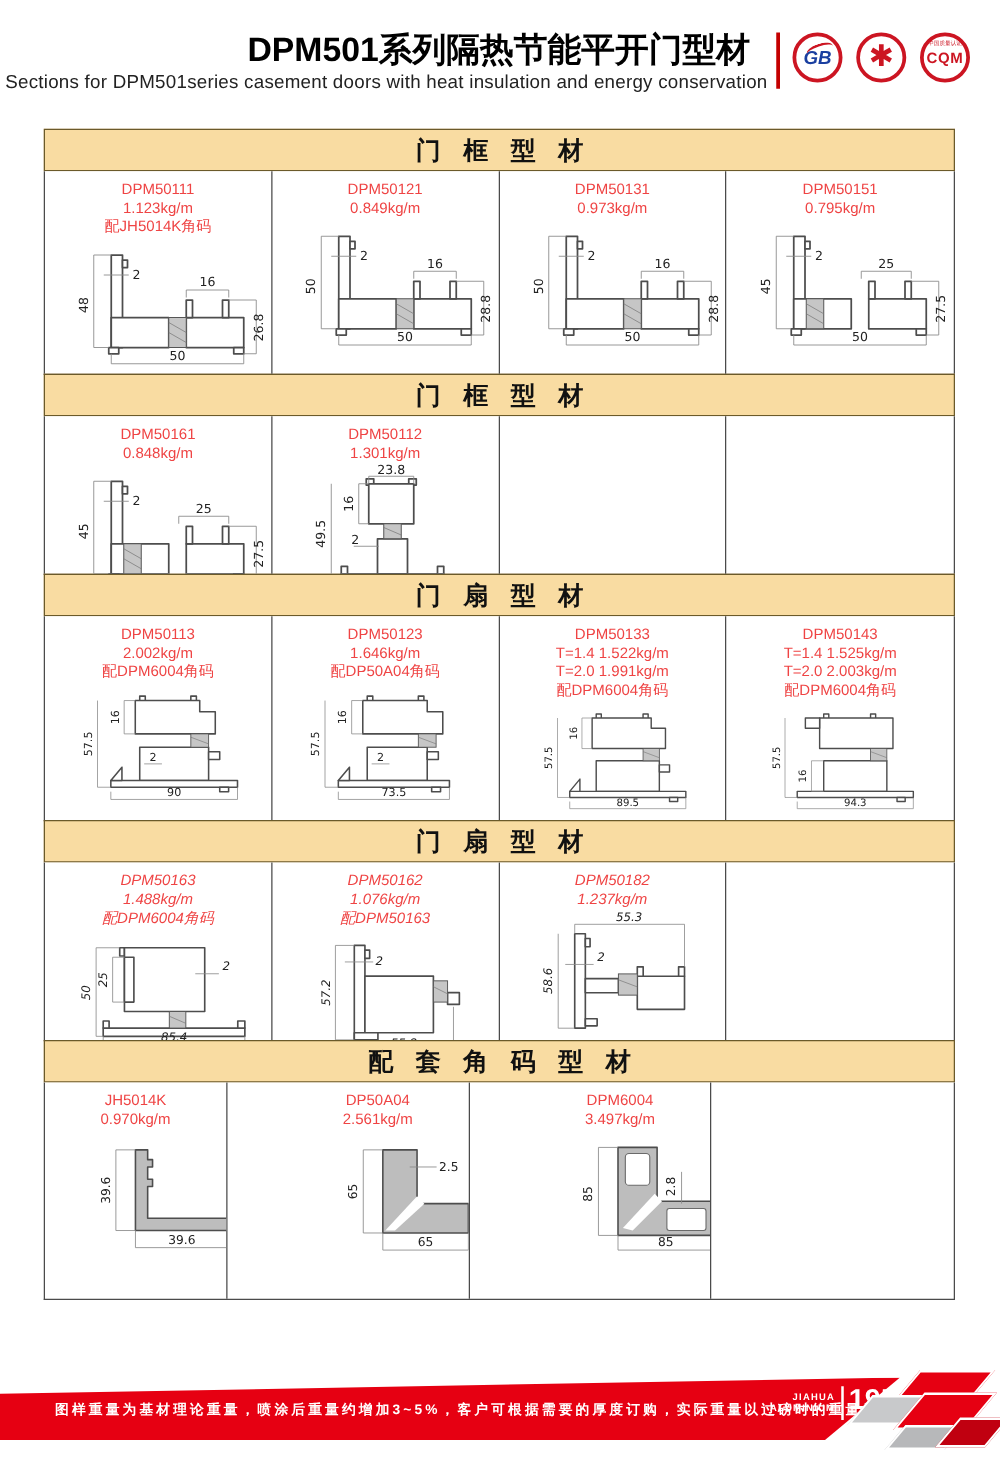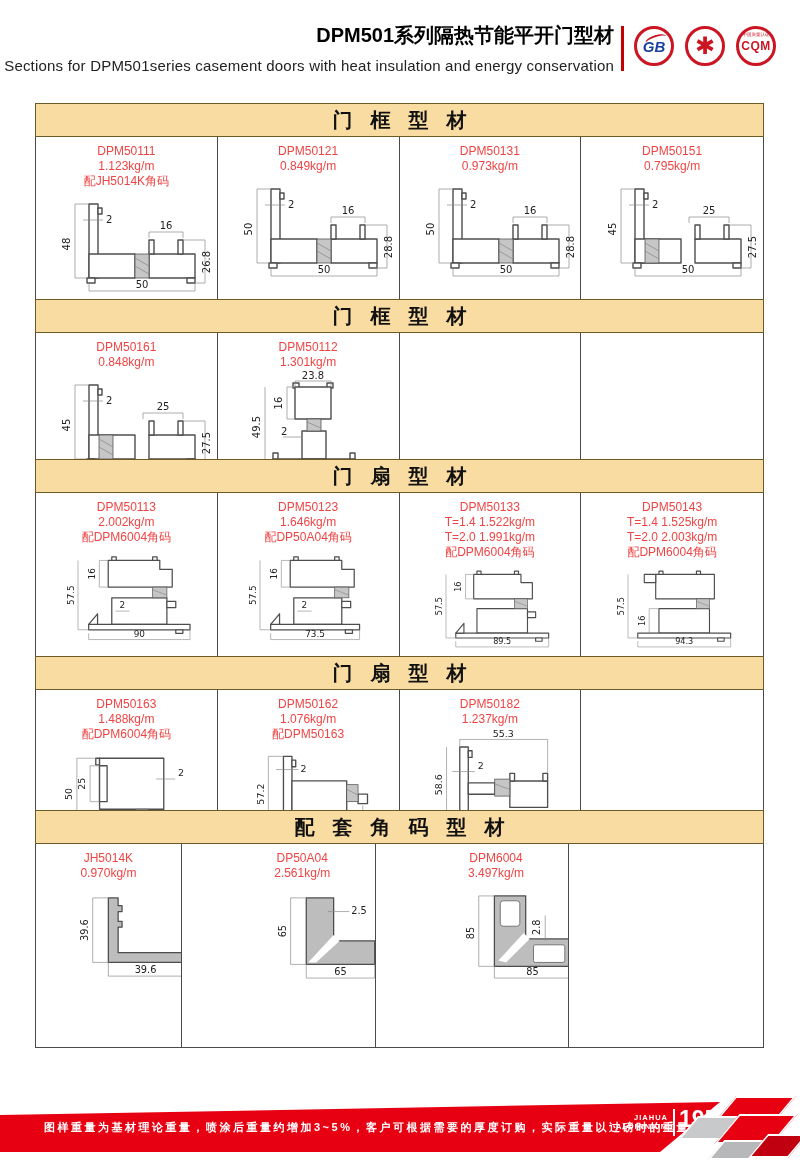--- a/index.html
+++ b/index.html
@@ -1,21 +1,21 @@
 <!DOCTYPE html>
 <html><head>
 <meta charset="utf-8">
 <style>
   html,body{margin:0;padding:0;}
   body{width:800px;height:1167px;position:relative;background:#fff;
        font-family:"Liberation Sans","DejaVu Sans",sans-serif;color:#222;overflow:hidden;}
   .page{position:absolute;inset:0;}
 
   
-  .title{position:absolute;top:22px;right:186px;font-size:20px;font-weight:bold;color:#000;white-space:nowrap;}
+  .title{position:absolute;top:22px;right:200px;font-size:27px;font-weight:bold;color:#000;white-space:nowrap;}
   .subtitle{position:absolute;top:57px;right:186px;font-size:15px;color:#222;white-space:nowrap;letter-spacing:.2px;}
   .hdr-divider{position:absolute;left:621px;top:26px;width:3px;height:45px;background:#c40000;}
   .logos{position:absolute;left:634px;top:26px;display:flex;gap:11px;}
   .logo{width:40px;height:40px;border:3px solid #cc1522;border-radius:50%;box-sizing:border-box;
         position:relative;display:flex;align-items:center;justify-content:center;background:#fff;}
   .logo-gb{color:#1a3fa0;font-weight:bold;font-style:italic;font-size:15px;}
   .logo-gb-swoosh{position:absolute;top:6px;left:8px;width:22px;height:8px;border-top:2px solid #cc1522;
         border-radius:50%;transform:rotate(-18deg);}
   .logo-emblem{color:#cc1522;font-size:24px;line-height:1;}
   .logo-cqm{color:#cc1522;font-weight:bold;font-size:12px;letter-spacing:.5px;}
@@ -23,21 +23,21 @@
 
   
   .catalog{position:absolute;left:35px;top:103px;width:729px;}
   .band{height:34px;margin-top:-1px;background:#f9dca2;border:1px solid #6b5a2a;box-sizing:border-box;
         display:flex;align-items:center;justify-content:center;
         font-size:20px;font-weight:bold;color:#111;letter-spacing:18px;text-indent:18px;}
   .band:first-child{margin-top:0;}
   .prow{display:flex;border:1px solid #4a4a4a;border-top:none;box-sizing:border-box;background:#fff;}
   .pcell{width:25%;box-sizing:border-box;border-right:1px solid #4a4a4a;padding-top:7px;overflow:hidden;}
   .pcell:last-child{border-right:none;}
-  .r1{height:163px;} .r2{height:127px;} .r3{height:164px;} .r4{height:121px;} .r5{height:204px;gap:48px;}
+  .r1{height:163px;} .r2{height:127px;} .r3{height:164px;} .r4{height:143px;font-style:italic;} .r5{height:174px;gap:48px;}
   .plabel{text-align:center;font-size:12px;line-height:15px;color:#ef4444;}
   .plabel div{min-height:0;}
   .dsvg{display:block;margin:3px auto 0;overflow:visible;}
 
   
   .p rect,.p polygon,.p path{fill:#fff;stroke:#4d4d4d;stroke-width:1.4;stroke-linejoin:round;}
   .pf{fill:#bdbdbd;stroke:#4d4d4d;stroke-width:1.3;stroke-linejoin:round;}
   .wcut{fill:#fff;stroke:none;}
   .hole{fill:#fff;stroke:#6a6a6a;stroke-width:.9;}
   .hb{fill:#c6c6c6;stroke:#555;stroke-width:.8;}

